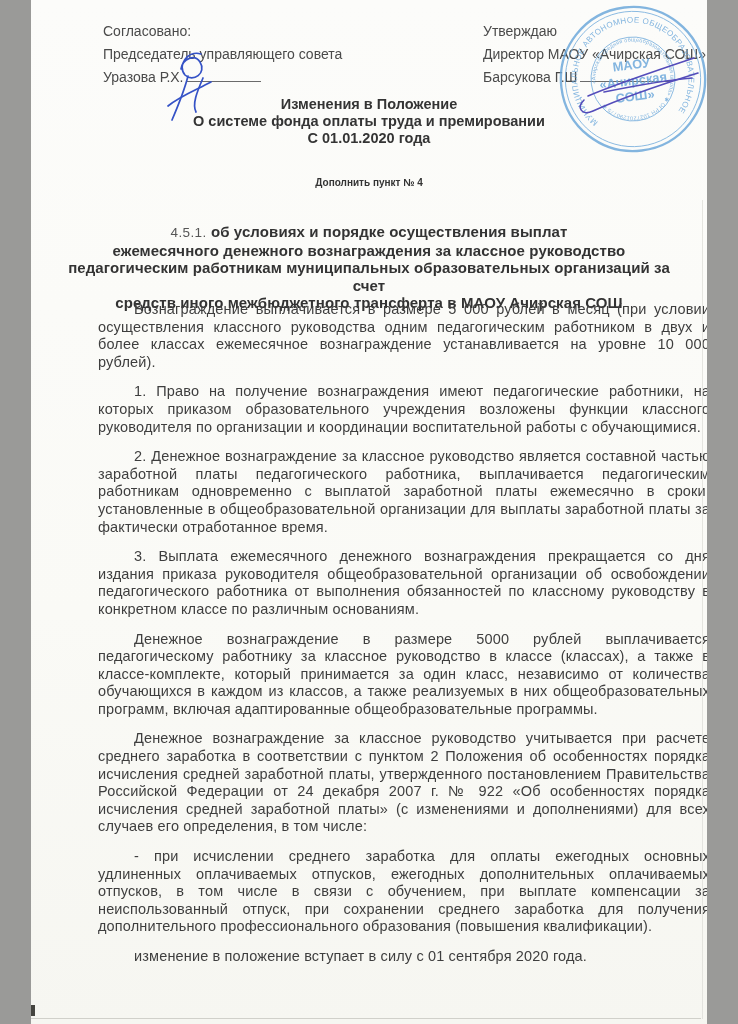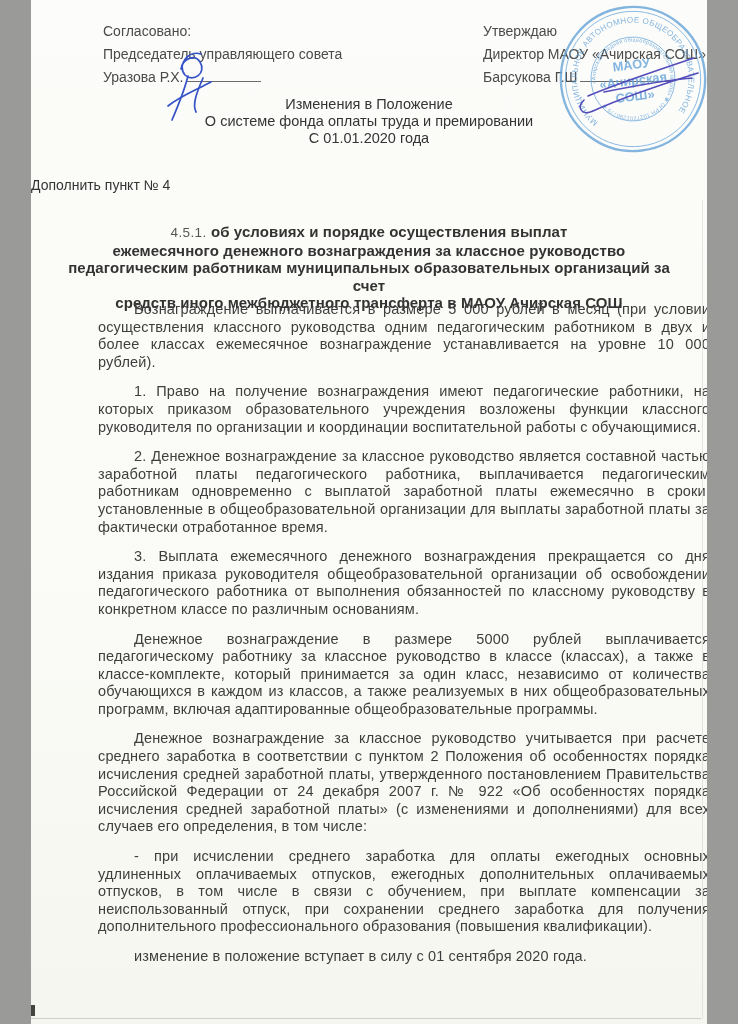--- a/index.html
+++ b/index.html
@@ -24,23 +24,23 @@
   .stamp svg { width:100%; height:100%; }
   .stamp text { font-family:"Liberation Sans", sans-serif; }
 
   
   .sig { position:absolute; pointer-events:none; }
   .sig-left  { left:134px; top:48px; width:66px;  height:84px; }
   .sig-right { left:543px; top:50px; width:132px; height:76px; }
 
   
   .doc-title { position:absolute; top:96px; left:0; right:0; text-align:center;
-               font-weight:normal; font-size:14.5px; line-height:17px; color:#343434; }
-  .doc-subtitle { position:absolute; top:177px; left:0; right:0; text-align:left;
-               font-weight:normal; font-size:14px; color:#343434; }
+               font-weight:bold; font-size:14.5px; line-height:17px; color:#343434; }
+  .doc-subtitle { position:absolute; top:177px; left:0; right:0; text-align:center;
+               font-weight:bold; font-size:10px; color:#343434; }
   .section-head { position:absolute; top:200px; left:20px; right:20px; text-align:center;
                font-weight:bold; font-size:15px; line-height:17.5px; color:#333; letter-spacing:.1px;margin-top:23px; }
   .section-num { font-weight:normal; font-size:13.5px; color:#565656; letter-spacing:.4px; }
 
   
   .body-text { position:absolute; top:289px; left:55px; width:636px;
                font-size:14.5px; line-height:17.6px; text-align:justify;
                letter-spacing:.15px; color:#3e3e3e; }
   .body-text p { margin:12px; text-indent:36px; }
   .closing { margin-top:13px; text-indent:44px; text-align:left; }

